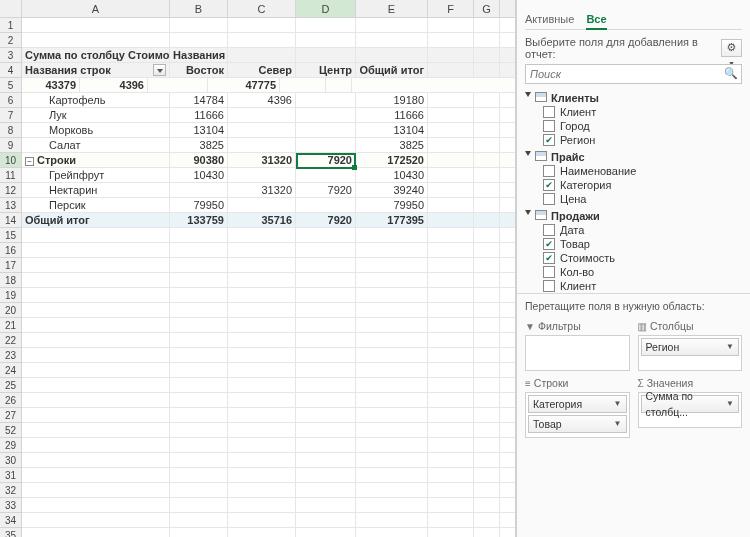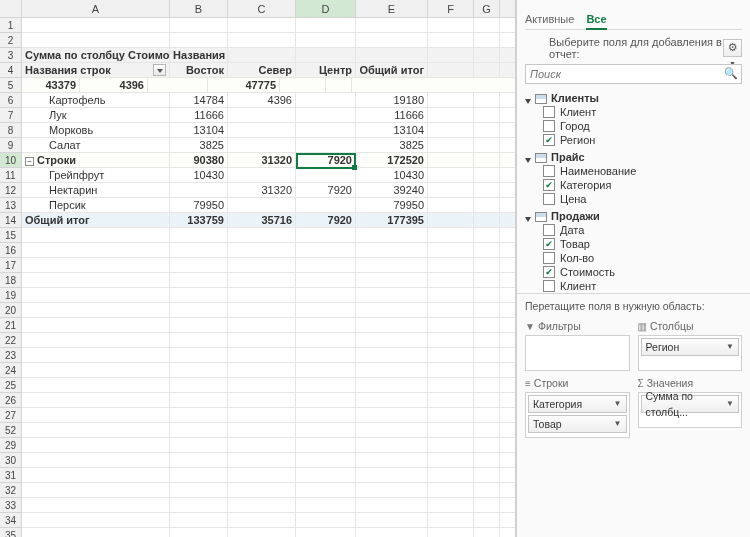--- a/index.html
+++ b/index.html
@@ -36,29 +36,29 @@
 .sel-handle { position: absolute; width: 5px; height: 5px; background: #107c41; }
 
 
 .panel { width: 234px; background: #fafafa; border-left: 1px solid #d0d0d0; display: flex; flex-direction: column; }
 .panel-hdr { padding: 6px 8px 0 8px; }
 .panel-title { font-size: 16px; color: #107c41; font-weight: 400; display: flex; align-items: center; justify-content: space-between; }
 .panel-title .close { color: #666; font-size: 13px; cursor: pointer; }
 .tabs { display: flex; gap: 12px; margin-top: 4px; border-bottom: 1px solid #d9d9d9; font-size: 11px; }
 .tab { padding: 3px 0; color: #666; cursor: pointer; }
 .tab.active { color: #107c41; font-weight: 600; border-bottom: 2px solid #107c41; margin-bottom: -1px; }
-.panel-sub { padding: 6px 8px 4px 8px; font-size: 11px; color: #555; display: flex; align-items: center; justify-content: flex-start; margin-left: 24px; }
+.panel-sub { padding: 6px 8px 4px 8px; font-size: 11px; color: #555; display: flex; align-items: center; justify-content: flex-start; }
 .gear { width: 22px; height: 18px; border: 1px solid #c5c5c5; background: linear-gradient(#fff,#eee); text-align: center; line-height: 15px; font-size: 11px; color: #555; }
 .search-wrap { padding: 0 8px 4px 8px; }
 .search { width: 100%; height: 20px; border: 1px solid #c5c5c5; padding: 0 20px 0 4px; font-size: 11px; font-style: italic; color: #999; background: #fff; }
 .search-wrap { position: relative; }
 .search-icon { position: absolute; right: 12px; top: 3px; color: #888; font-size: 11px; }
 .field-list { flex: 0 0 auto; padding: 0 8px; overflow-y: auto; max-height: 230px; }
 .fl-group { margin-top: 3px; }
-.fl-group-hdr { display: flex; align-items: flex-end; font-weight: 600; font-size: 11px; padding: 1px 0; }
+.fl-group-hdr { display: flex; align-items: flex-start; font-weight: 600; font-size: 11px; padding: 1px 0; }
 .tri { display: inline-block; width: 0; height: 0; border-left: 3px solid transparent; border-right: 3px solid transparent; border-top: 5px solid #444; margin-right: 4px; }
 .tbl-icon { display: inline-block; width: 12px; height: 10px; border: 1px solid #888; margin-right: 4px; background: linear-gradient(#cde,#cde 50%,#fff 50%); }
 .fl-item { display: flex; align-items: center; padding: 1px 0 1px 18px; font-size: 11px; }
 .chk { width: 12px; height: 12px; border: 1px solid #888; margin-right: 5px; background: #fff; display: inline-flex; align-items: center; justify-content: center; font-size: 9px; color: #107c41; }
 .chk.on::after { content: "✔"; }
 .drop-hint { padding: 6px 8px; font-size: 10.5px; color: #555; border-top: 1px solid #d9d9d9; }
 .drop-zones { display: grid; grid-template-columns: 1fr 1fr; grid-template-rows: auto auto; gap: 6px 8px; padding: 2px 8px 8px 8px; }
 .zone { }
 .zone-hdr { font-size: 10.5px; color: #666; margin-bottom: 3px; display: flex; align-items: center; gap: 3px; }
 .zone-body { min-height: 36px; background: #fff; border: 1px solid #d0d0d0; padding: 2px; }
@@ -578,26 +578,26 @@
         <div class="fl-group-hdr"><span class="tri"></span><span class="tbl-icon"></span>Продажи</div>
         <div class="fl-item">
           <span class="chk"></span>
           <span>Дата</span>
         </div>
         <div class="fl-item">
           <span class="chk on"></span>
           <span>Товар</span>
         </div>
         <div class="fl-item">
+          <span class="chk on"></span>
+          <span>Стоимость</span>
+        </div>
+        <div class="fl-item">
           <span class="chk"></span>
           <span>Кол-во</span>
-        </div>
-        <div class="fl-item">
-          <span class="chk on"></span>
-          <span>Стоимость</span>
         </div>
         <div class="fl-item">
           <span class="chk"></span>
           <span>Клиент</span>
         </div>
       </div>
     </div>
   <div class="drop-hint">Перетащите поля в нужную область:</div>
   <div class="drop-zones" id="zones">
       <div class="zone">

